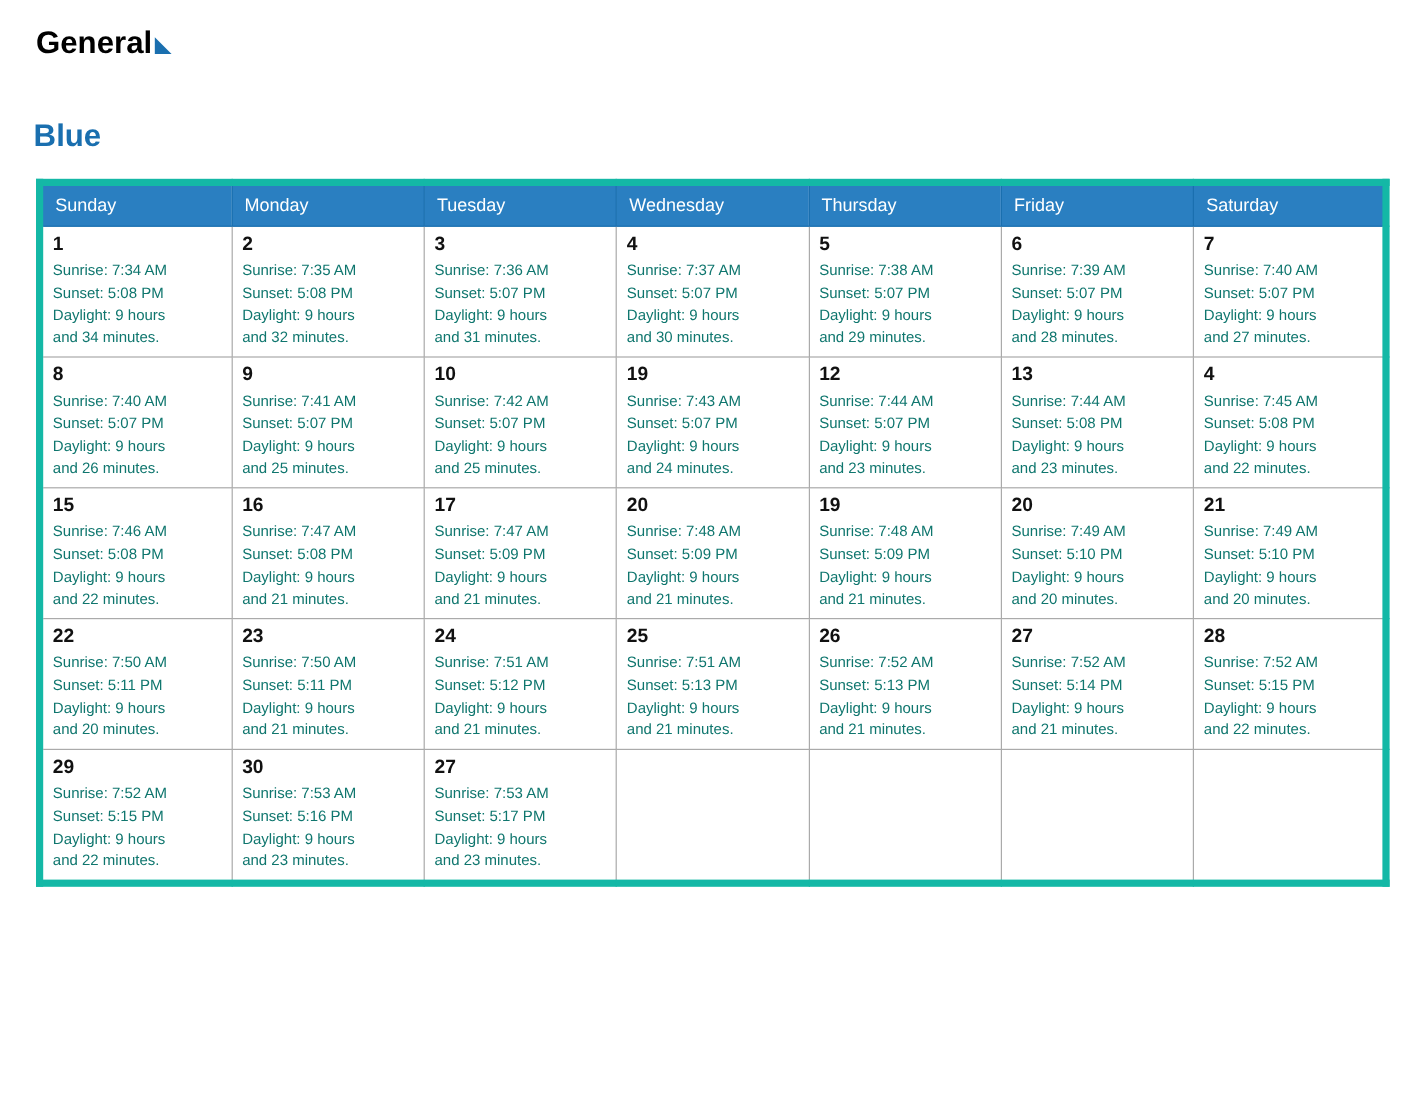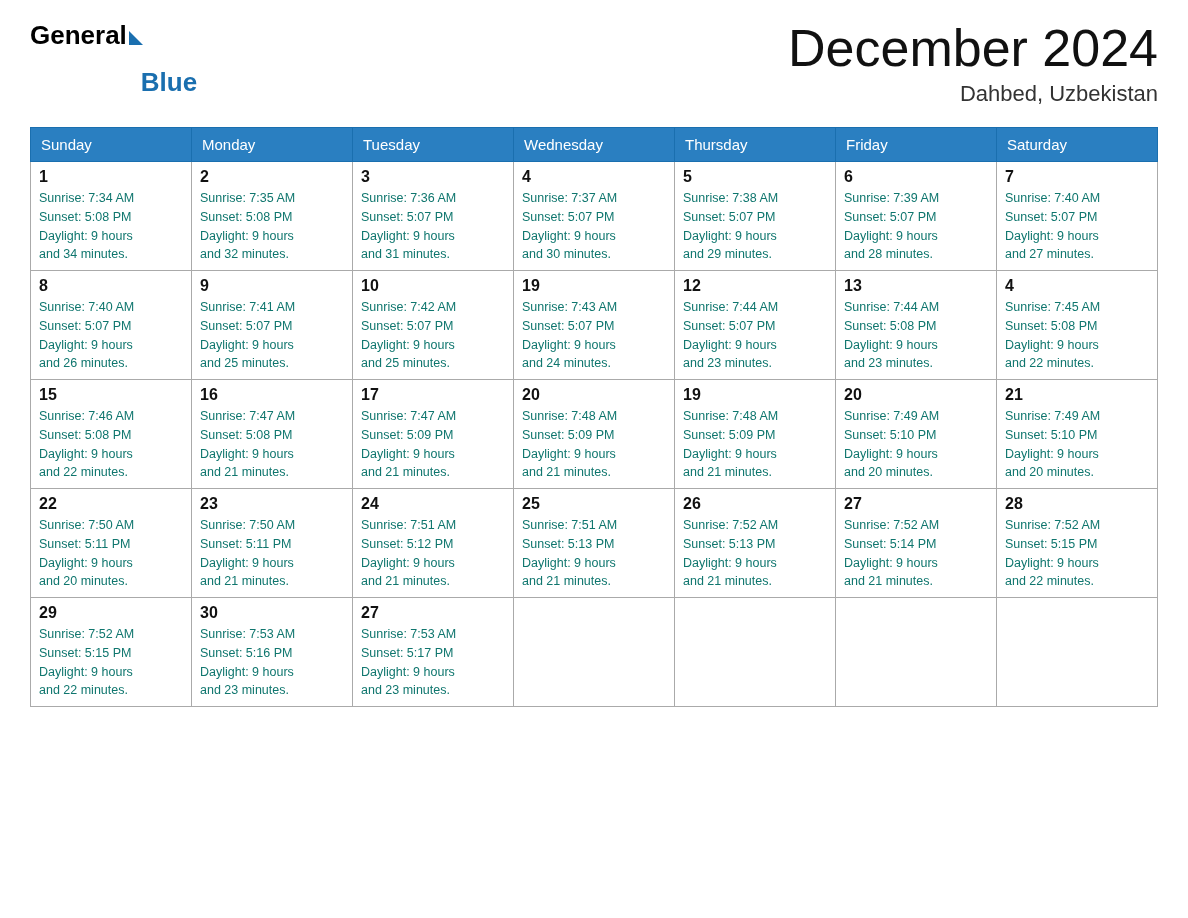--- a/index.html
+++ b/index.html
@@ -11,21 +11,21 @@
       min-height: 918px;
     }
     .header {
       display: flex;
       justify-content: space-between;
       align-items: flex-start;
       margin-bottom: 20px;
     }
     .logo {
       display: flex;
-      flex-direction: row;
+      flex-direction: column;
       align-items: flex-start;
     }
     .logo-top {
       display: flex;
       align-items: center;
     }
     .logo-general {
       font-size: 26px;
       font-weight: bold;
       color: #000;
@@ -56,21 +56,21 @@
       line-height: 1.1;
     }
     .location-title {
       font-size: 22px;
       color: #333;
       margin-top: 4px;
     }
     .calendar-table {
       width: 100%;
       border-collapse: collapse;
-      border: 1px solid #14b8a6;
+      border: 6px solid #14b8a6;
     }
     .calendar-table th {
       background-color: #2a7fc1;
       color: #ffffff;
       font-size: 15px;
       font-weight: normal;
       padding: 8px 10px;
       text-align: left;
       border: 1px solid #1a6faf;
     }
@@ -107,24 +107,20 @@
 </head>
 <body>
 
 <div class="header">
   <div class="logo">
     <div class="logo-top">
       <span class="logo-general">General</span>
       <div class="logo-triangle"></div>
     </div>
     <span class="logo-blue">Blue</span>
-  </div>
-  <div class="title-section">
-    <div class="month-title">December 2024</div>
-    <div class="location-title">Dahbed, Uzbekistan</div>
   </div>
 </div>
 
 <table class="calendar-table">
   <thead>
     <tr>
     <th>Sunday</th>
         <th>Monday</th>
         <th>Tuesday</th>
         <th>Wednesday</th>

